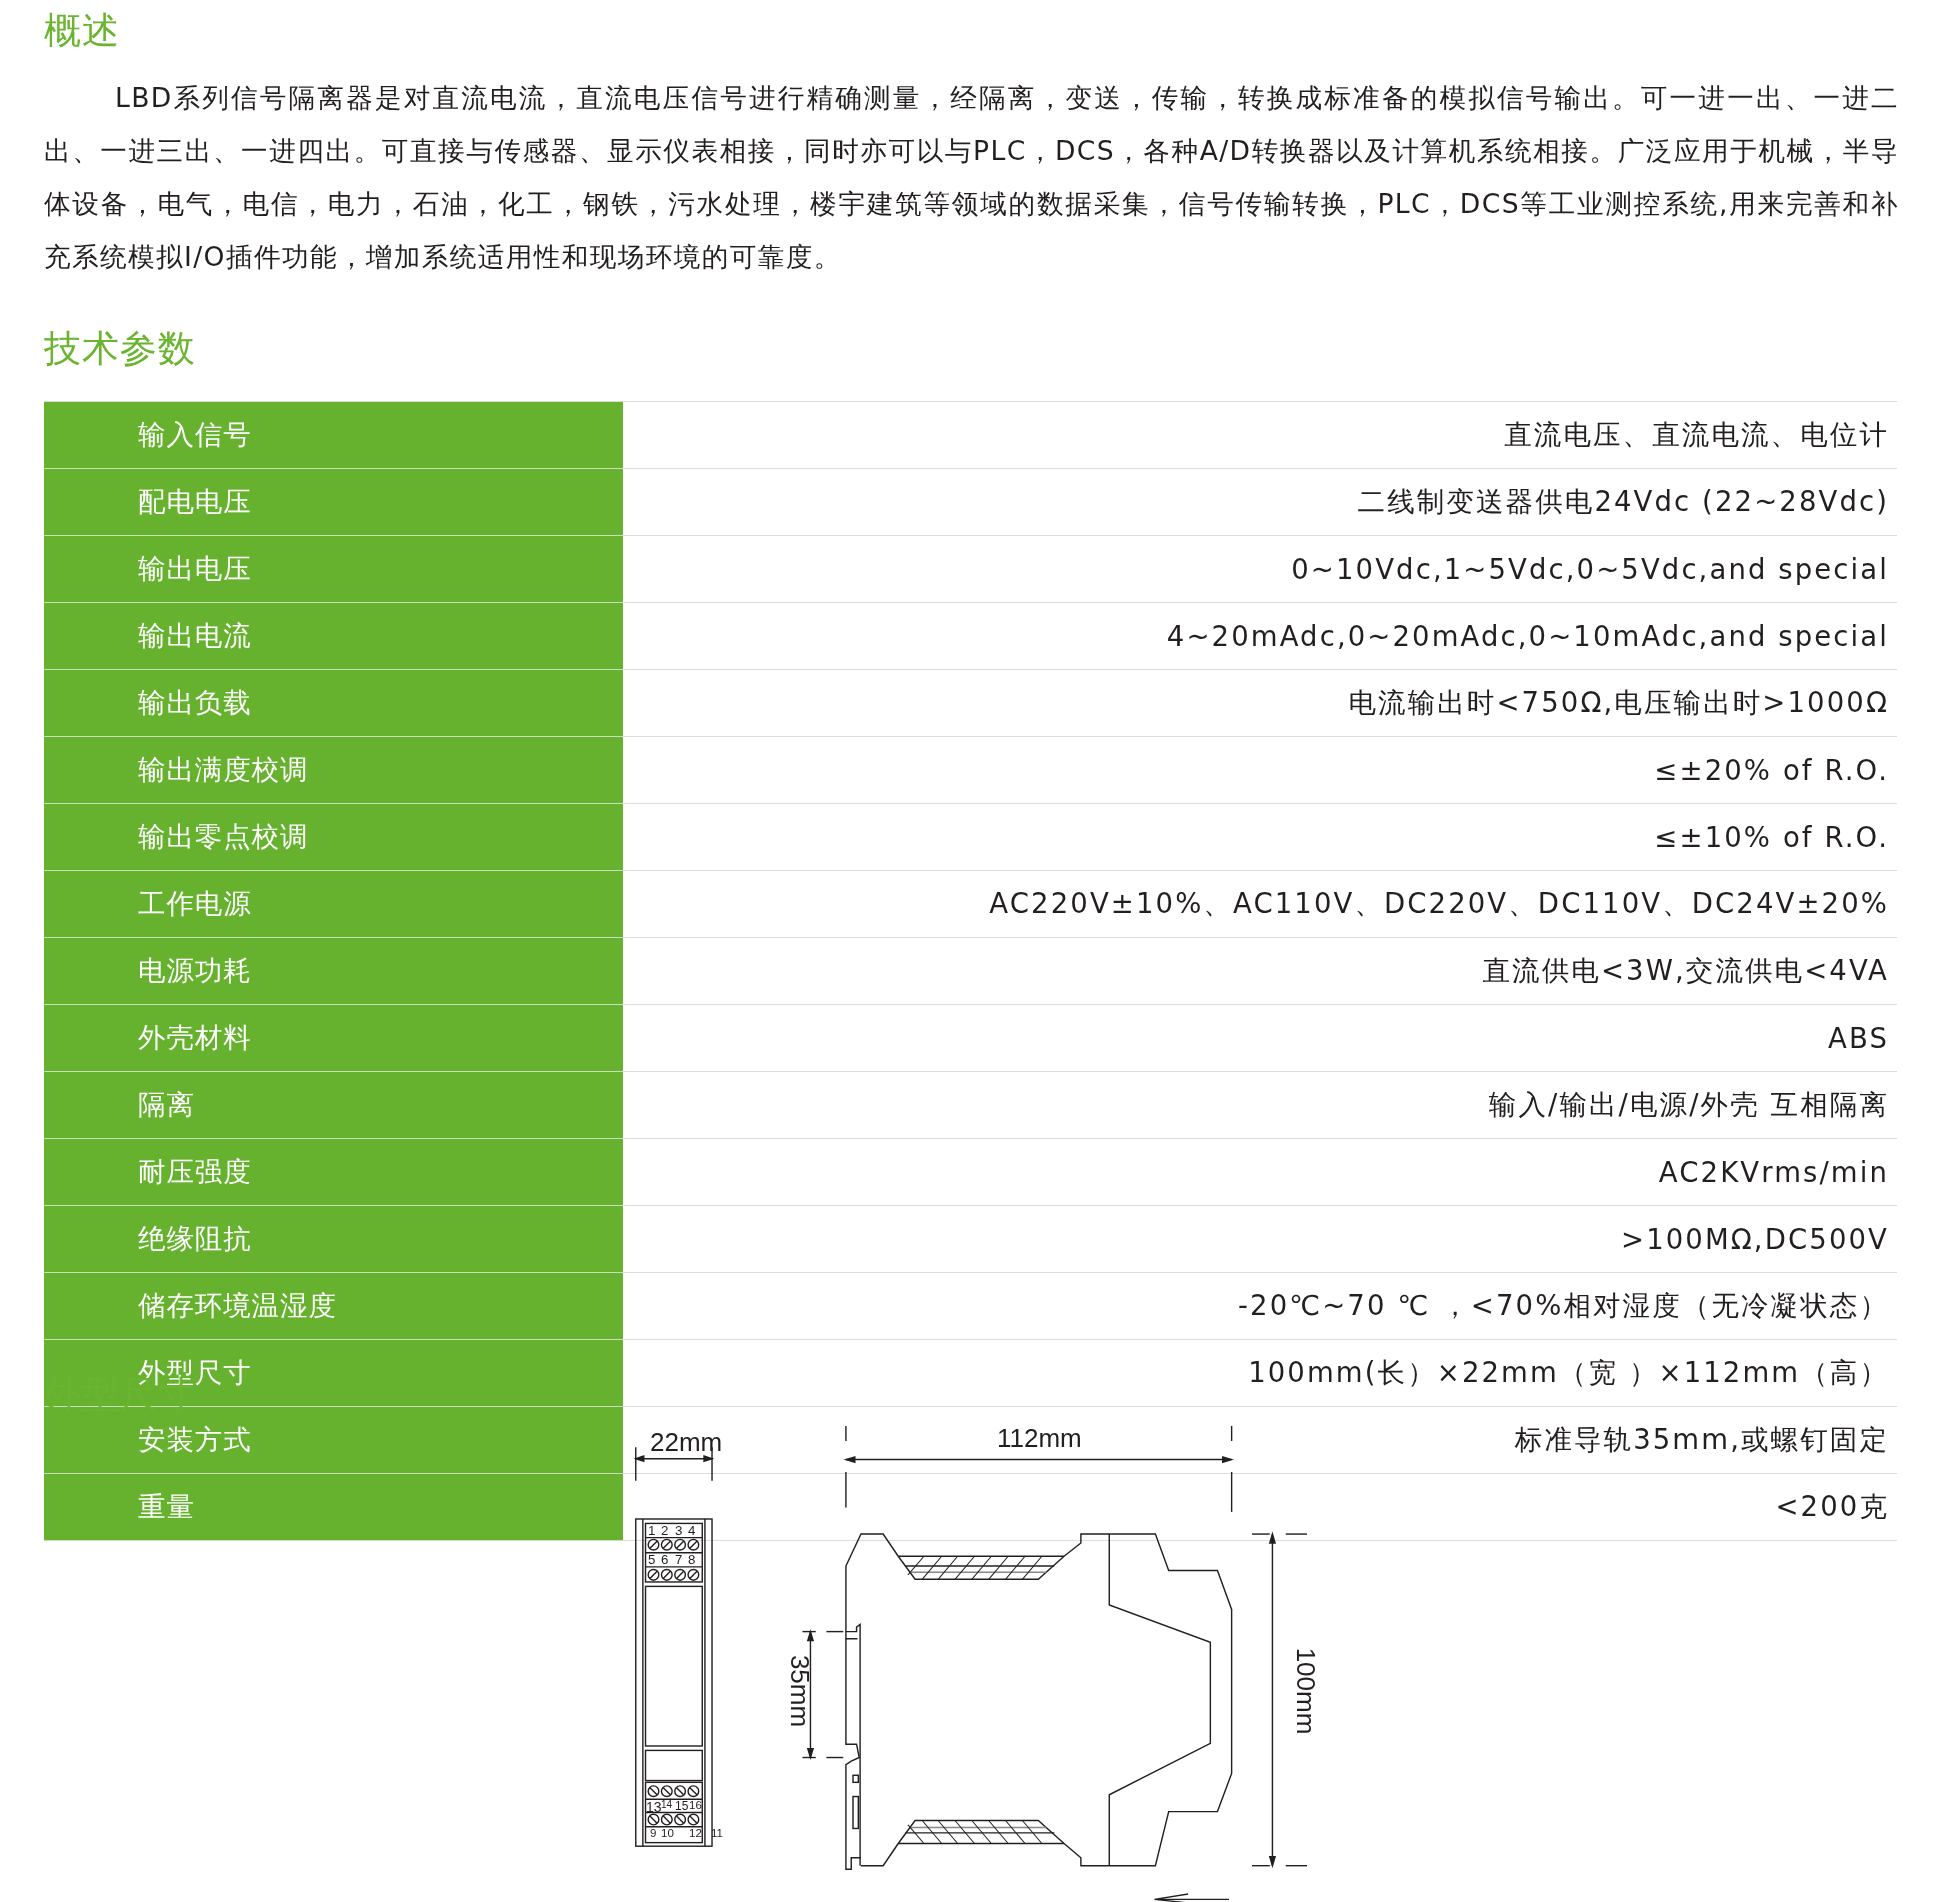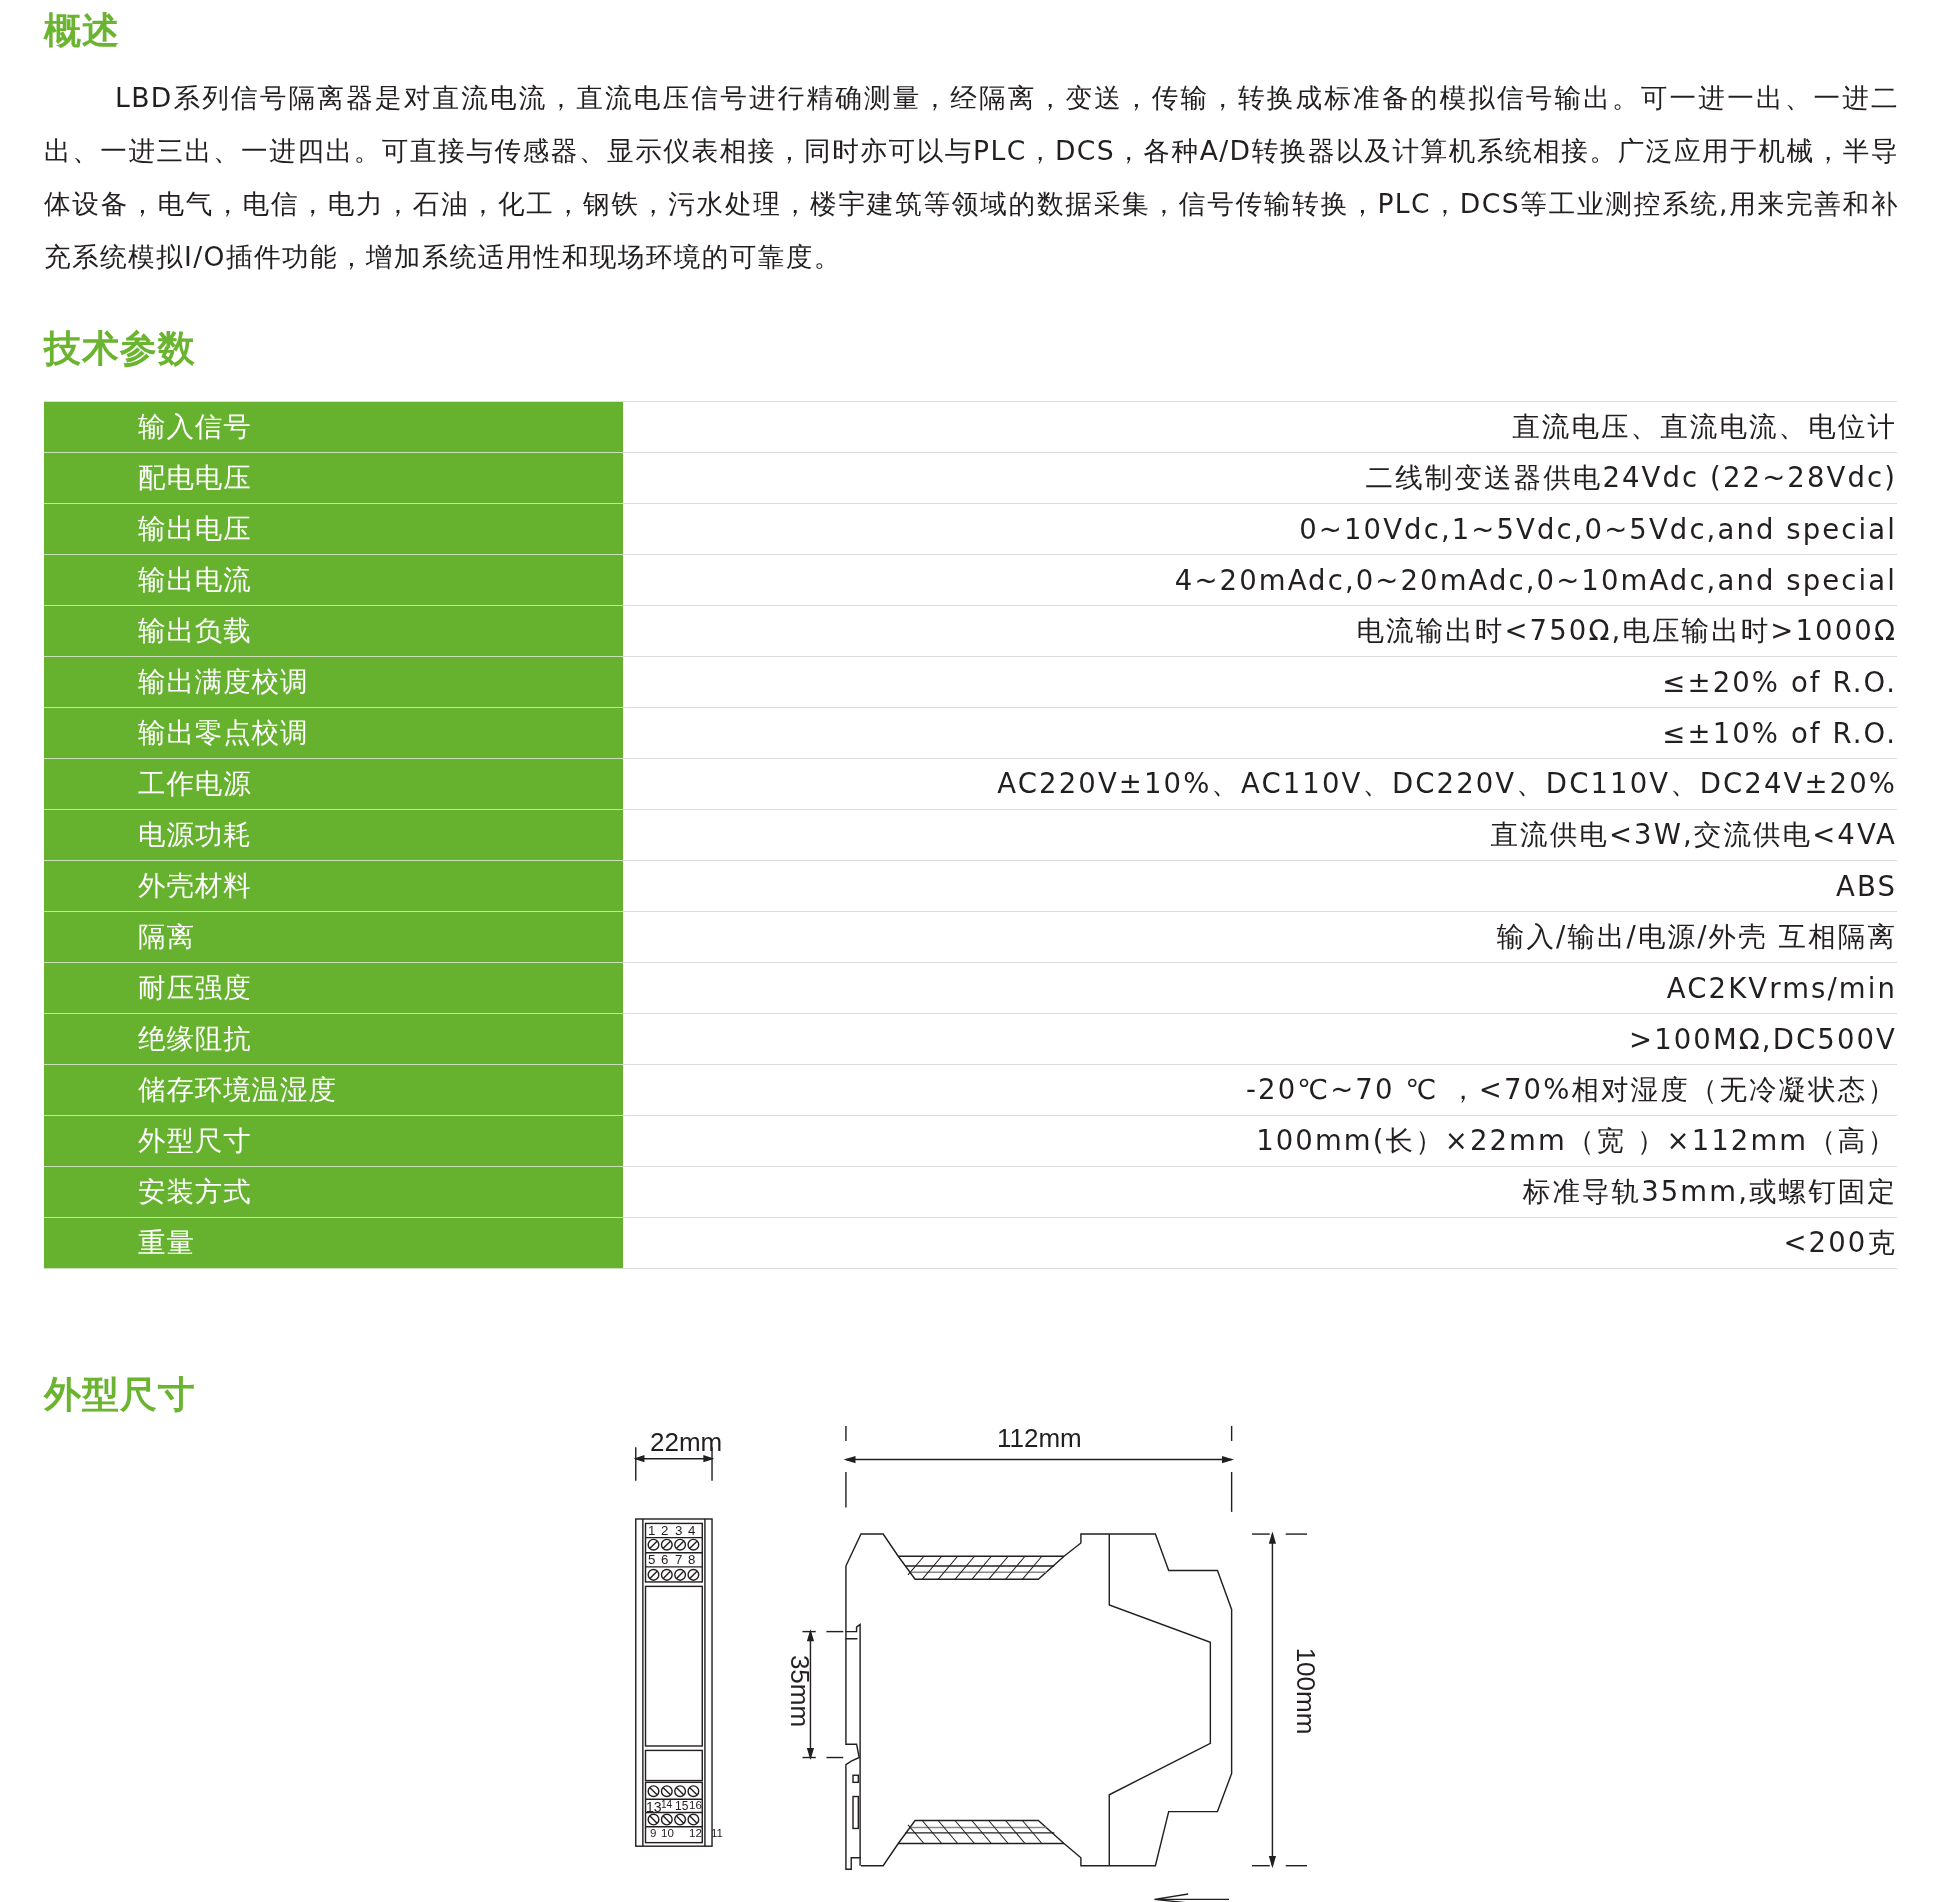--- a/index.html
+++ b/index.html
@@ -3,40 +3,40 @@
 <meta charset="utf-8">
 <style>
   html, body { margin: 0; padding: 0; background: #ffffff; }
   body {
     width: 1941px; height: 1903px; position: relative; overflow: hidden;
     font-family: "DejaVu Sans", "Liberation Sans", sans-serif;
     color: #231f20;
   }
   .section-title {
     position: absolute; left: 44px; margin: 0;
-    font-size: 37px; font-weight: bold; color: #6ab42f;
+    font-size: 37px; font-weight: normal; color: #6ab42f;
     line-height: 1; letter-spacing: 0.9px;
   }
   #title-overview { top: 12.4px; }
   #title-specs { top: 330px; }
   #title-dims { top: 1376px; }
 
   .overview {
     position: absolute; left: 44px; top: 71px; width: 1855px;
     font-size: 26.6px; line-height: 53px; letter-spacing: 1.4px;
     text-indent: 71px; text-align: justify; margin: 0;
   }
 
   .spec-table {
     position: absolute; left: 44px; top: 401px; width: 1853px;
     border-collapse: collapse; table-layout: fixed;
     border-top: 1.8px solid #dcdcdc;
   }
   .spec-table td {
-    height: 50px; padding: 0; border-bottom: 1.8px solid #dcdcdc;
+    height: 50px; padding: 8px; border-bottom: 1.8px solid #dcdcdc;
     font-size: 27.5px; vertical-align: middle; white-space: nowrap;
   }
   .spec-table td.label {
     width: 579px; background: #66b22f; color: #ffffff;
     padding-left: 94px; box-sizing: border-box; letter-spacing: 0.9px;
     border-bottom-color: #c9dfb8;
   }
   .spec-table td.value {
     padding-left: 102px; color: #231f20; letter-spacing: 2.1px; text-align: right;
   }

